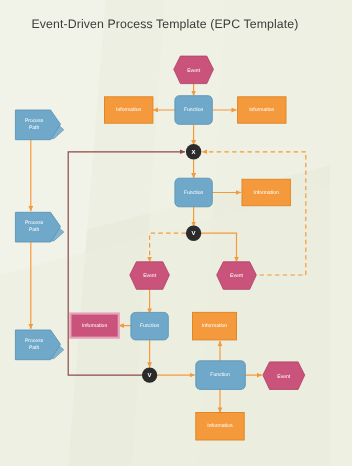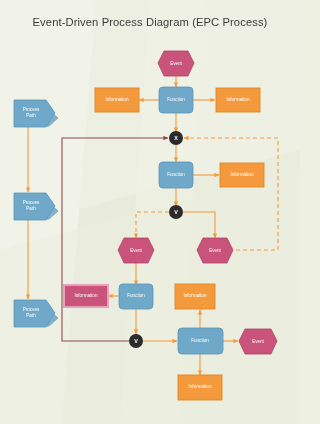--- a/index.html
+++ b/index.html
@@ -34,21 +34,21 @@
 
   <svg class="bg-layer" viewBox="0 0 300 424">
     <rect x="0" y="0" width="300" height="424" fill="#edf0e1"></rect>
     <polygon points="0,0 96,0 62,424 0,424" fill="#f1f3e8"></polygon>
     <polygon points="96,0 150,0 120,424 62,424" fill="#e9ecdc"></polygon>
     <polygon points="205,0 300,0 300,424 180,424" fill="#eaedde"></polygon>
     <polygon points="0,0 300,0 300,150 0,230" fill="#f0f2e7" opacity="0.55"></polygon>
     <polygon points="0,250 300,170 300,424 0,424" fill="#eceedf" opacity="0.5"></polygon>
   </svg>
 
-  <div id="title">Event-Driven Process Diagram (EPC Process)</div>
+  <div id="title">Event-Driven Process Template (EPC Template)</div>
 
   <svg class="diagram" viewBox="0 0 300 424">
     <defs>
       <marker id="ah" markerWidth="5" markerHeight="5" refX="4.2" refY="2" orient="auto">
         <path d="M0,0 L4.4,2 L0,4 z" fill="#f59a3c"></path>
       </marker>
       <marker id="ahd" markerWidth="5" markerHeight="5" refX="4.2" refY="2" orient="auto">
         <path d="M0,0 L4.4,2 L0,4 z" fill="#8d4a4a"></path>
       </marker>
     </defs>

